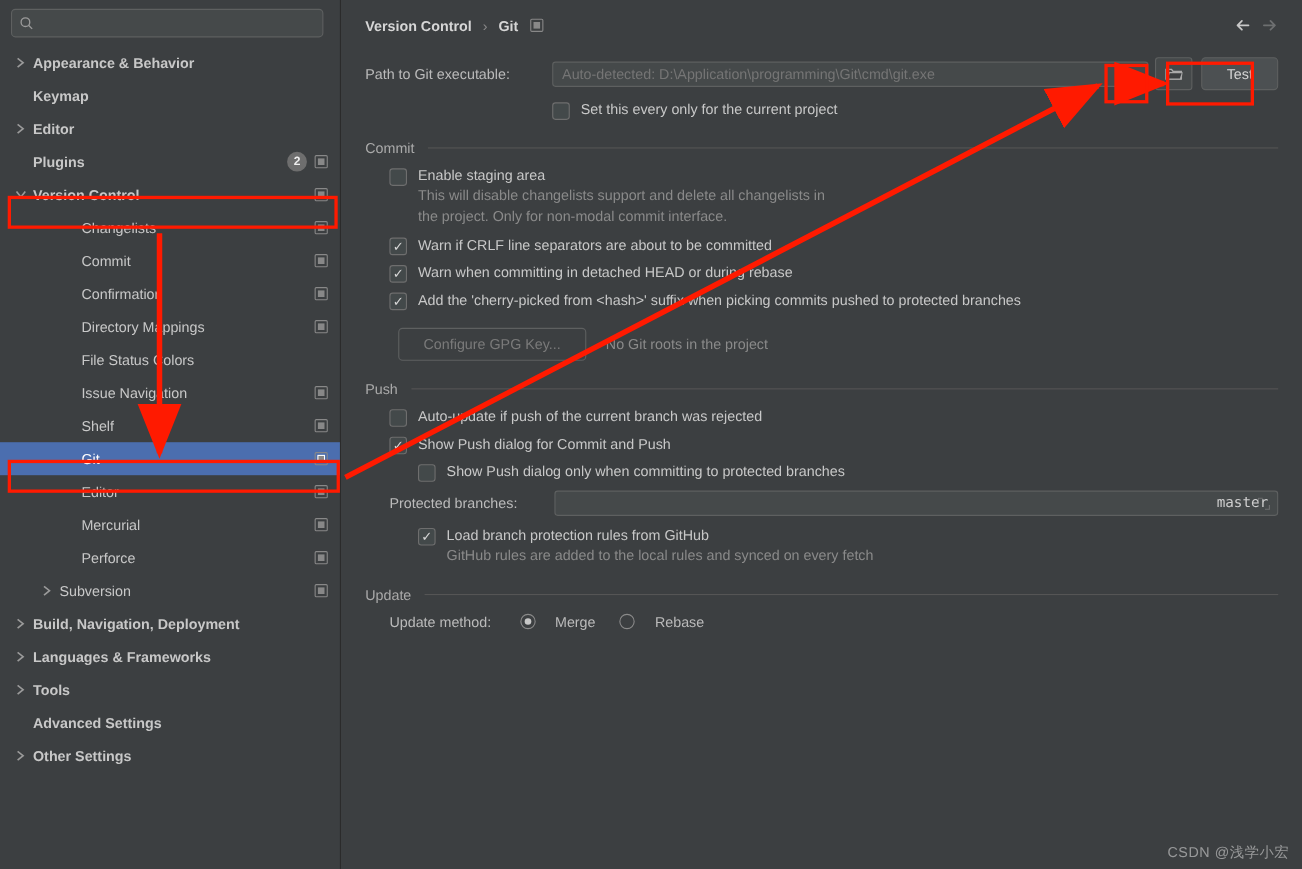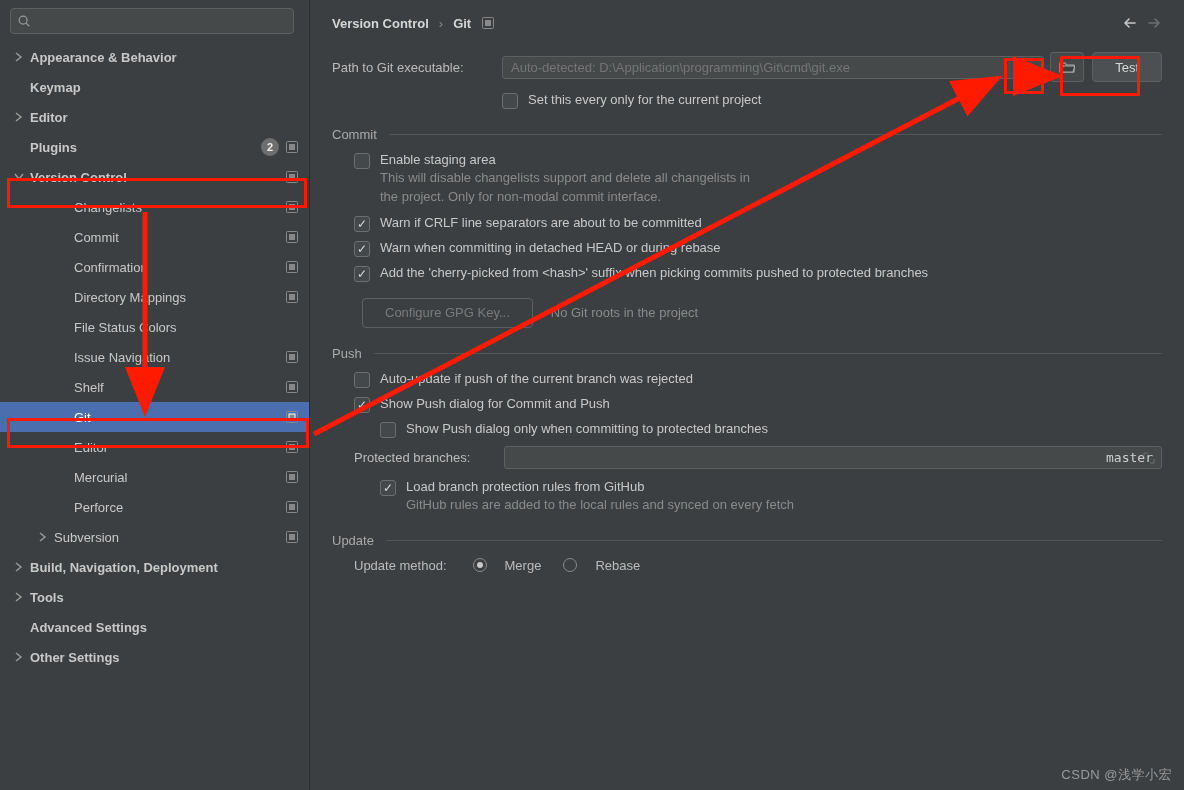--- a/index.html
+++ b/index.html
@@ -345,20 +345,29 @@
           </span>
         </span>
       </div>
       <div class="tree-item depth1 bold">
         <span class="chev">
           <svg width="8" height="10" viewBox="0 0 8 10">
             <path d="M1 1 L6 5 L1 9" fill="none" stroke="#9a9a9a" stroke-width="1.5"></path>
           </svg>
         </span>
         <span class="label">Build, Navigation, Deployment</span>
+        <span class="end-icons"></span>
+      </div>
+      <div class="tree-item depth1 bold">
+        <span class="chev">
+          <svg width="8" height="10" viewBox="0 0 8 10">
+            <path d="M1 1 L6 5 L1 9" fill="none" stroke="#9a9a9a" stroke-width="1.5"></path>
+          </svg>
+        </span>
+        <span class="label">Languages &amp; Frameworks</span>
         <span class="end-icons"></span>
       </div>
       <div class="tree-item depth1 bold">
         <span class="chev">
           <svg width="8" height="10" viewBox="0 0 8 10">
             <path d="M1 1 L6 5 L1 9" fill="none" stroke="#9a9a9a" stroke-width="1.5"></path>
           </svg>
         </span>
         <span class="label">Tools</span>
         <span class="end-icons"></span>

